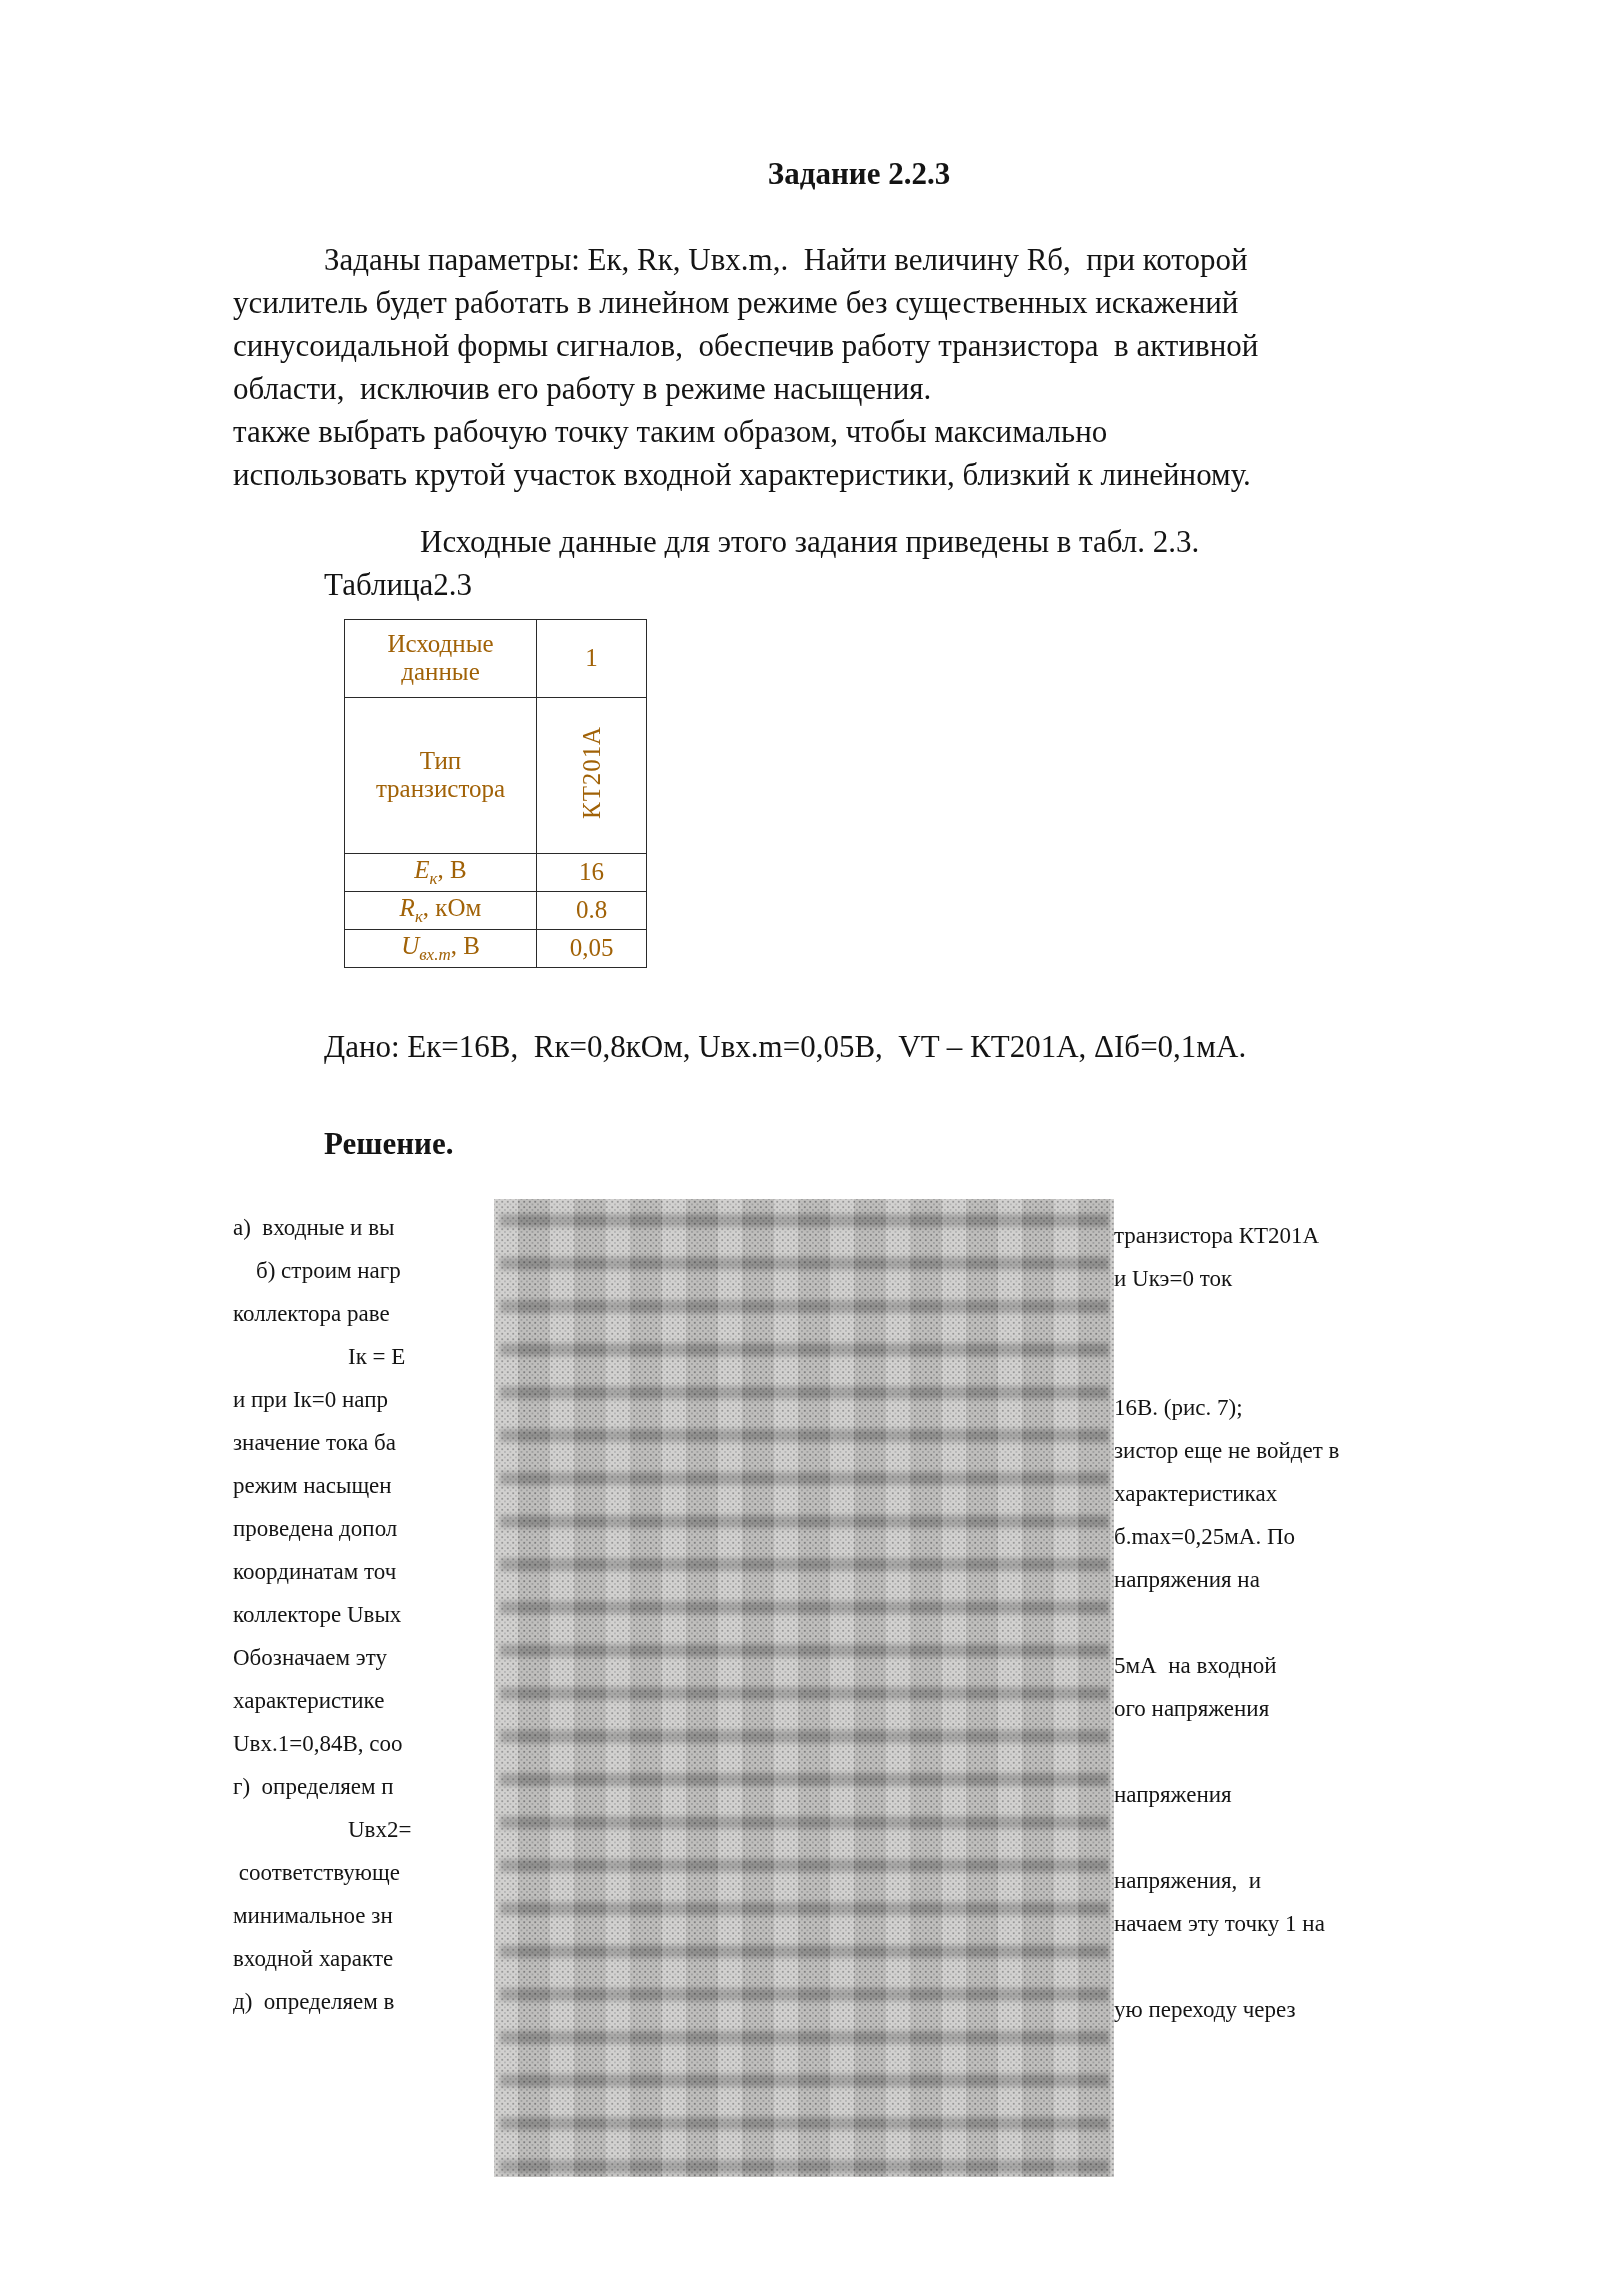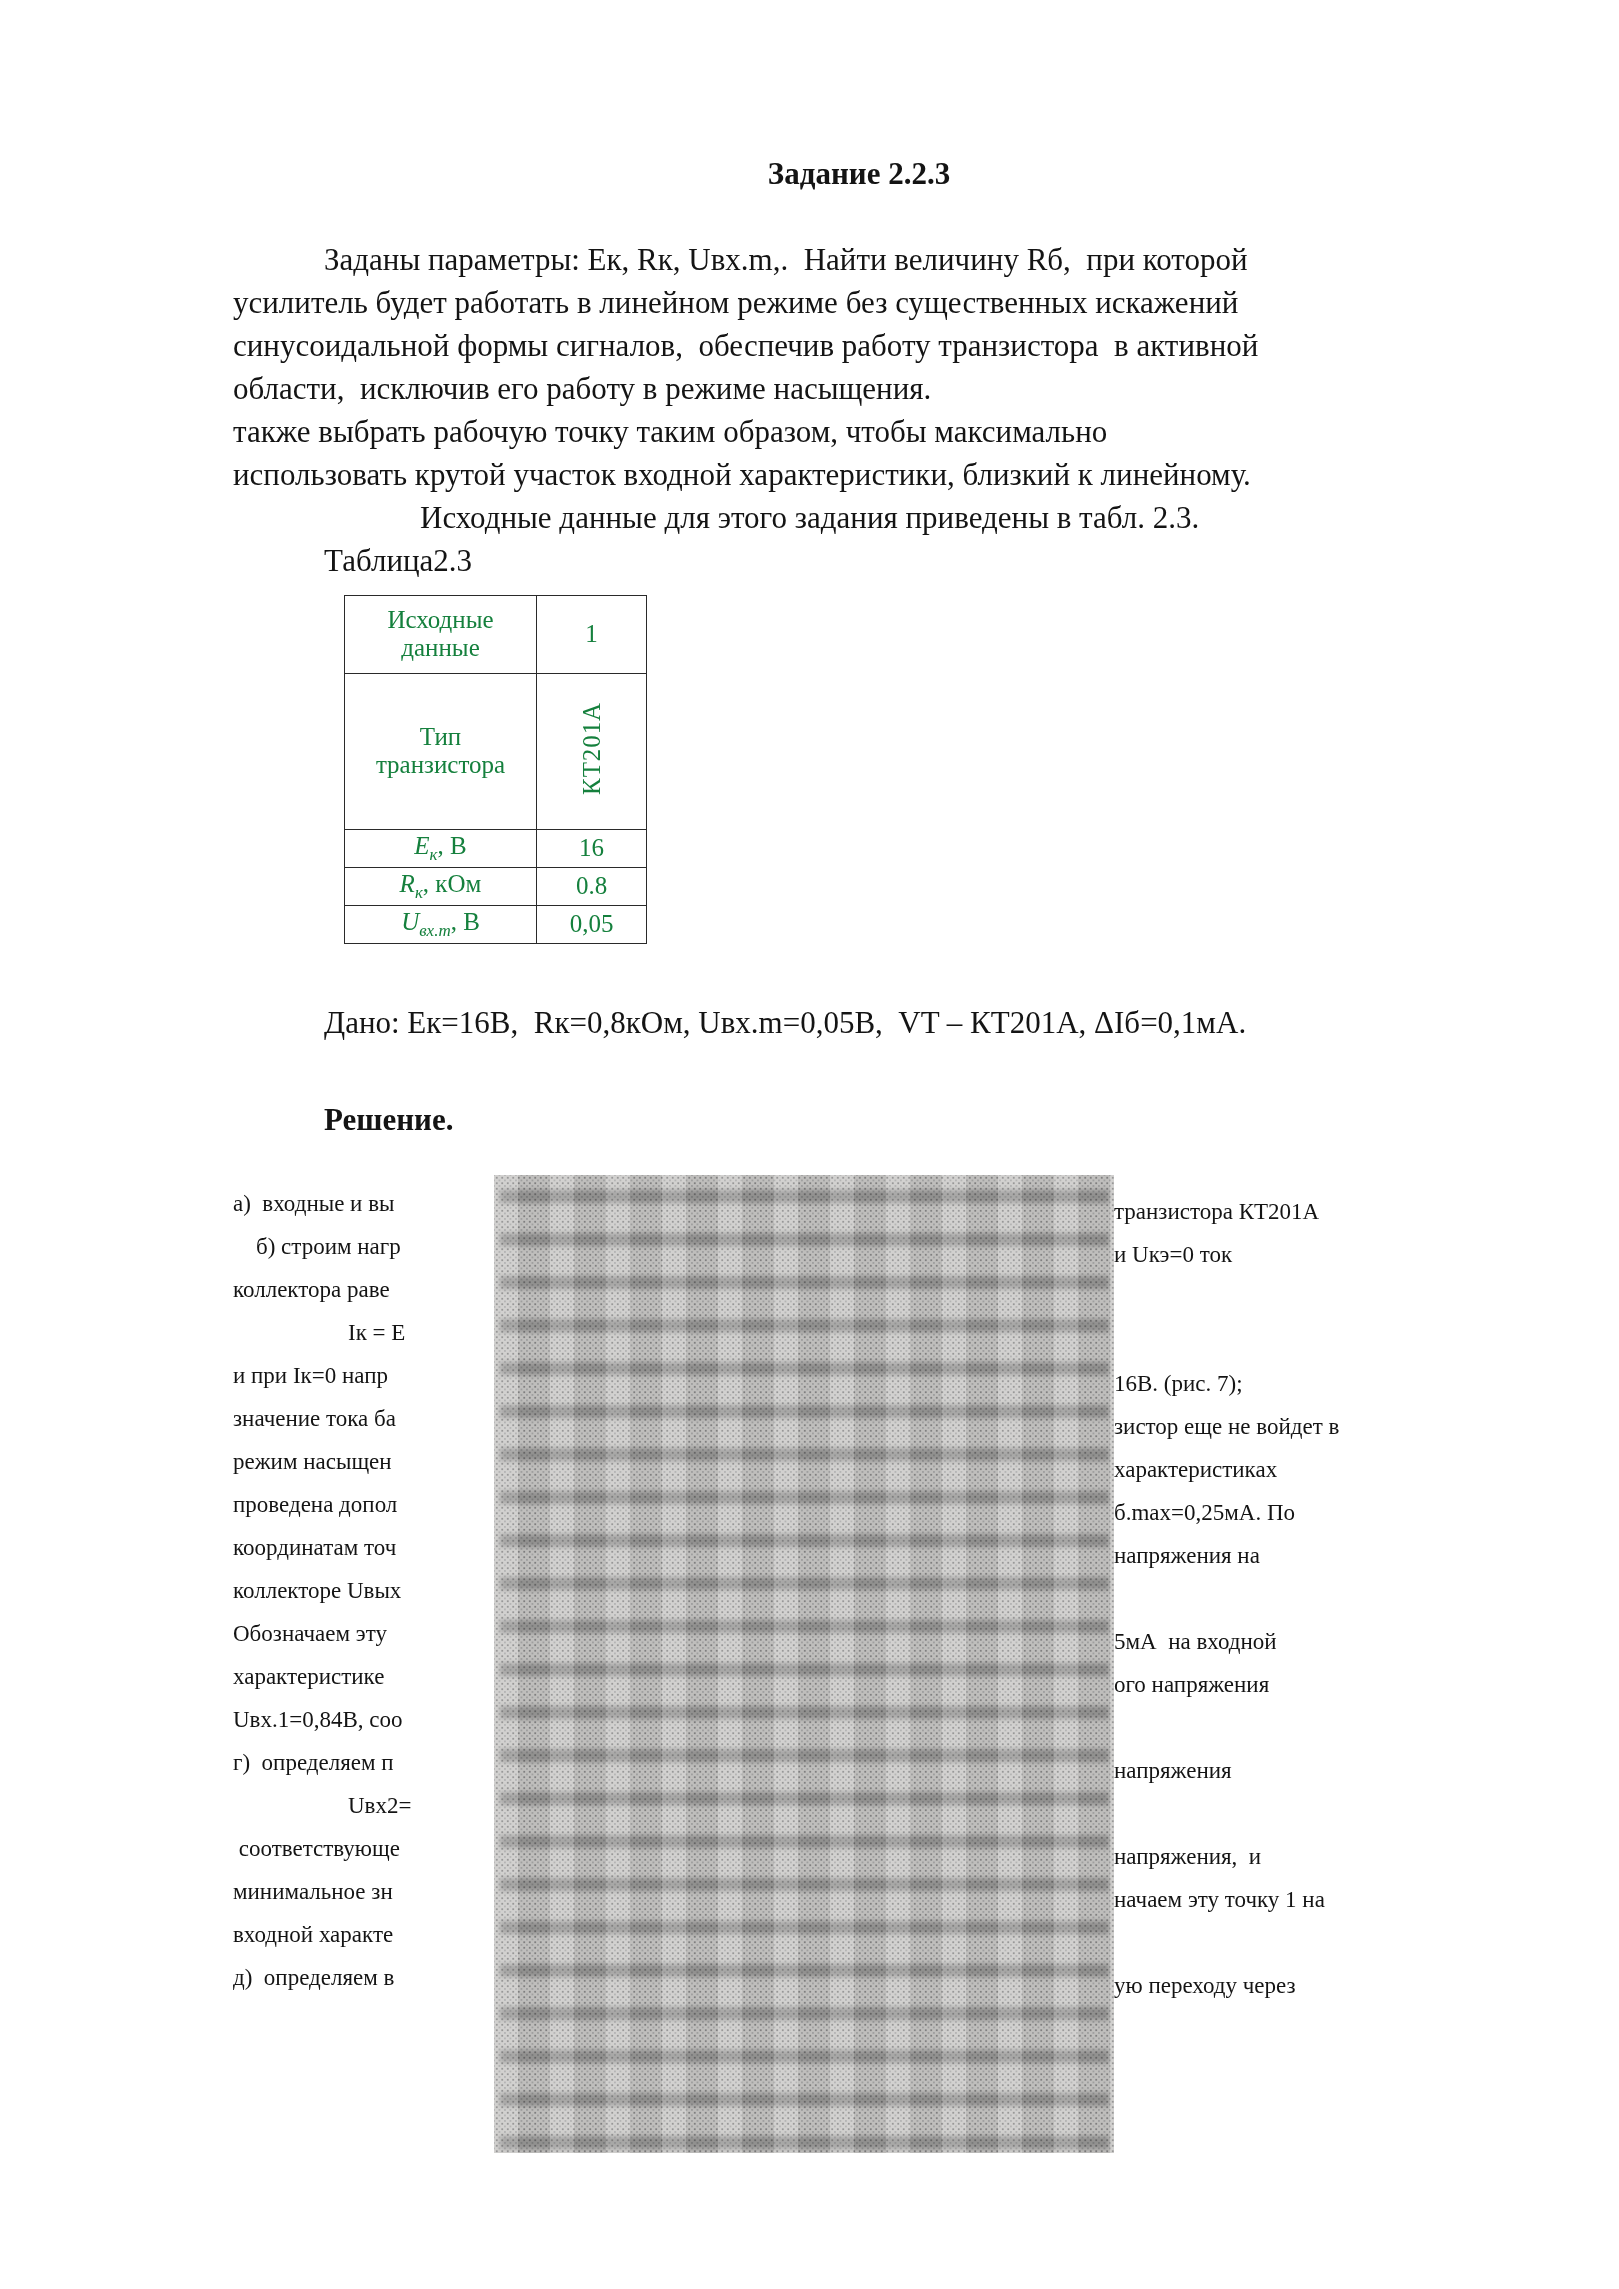--- a/index.html
+++ b/index.html
@@ -23,33 +23,33 @@
   .body-col { margin-left:233px; margin-right:132px; }
   .bline {
     height:43px; line-height:43px;
     font-size:31px;
     white-space:pre;
   }
   .para { margin:0; }
   #para1 { margin-top:44px; }
   #para1 .first { padding-left:91px; }
   #para2 .first { padding-left:101px; }
-  #para3 .first { padding-left:187px; }
+  #para3 .first { padding-left:187px;margin-top:24px; }
   #table-caption .first { padding-left:91px; }
   #dano { margin-top:57px; }
   #dano .first { padding-left:91px; }
   #solution-heading { margin-top:54px; font-weight:bold; }
   #solution-heading .first { padding-left:91px; }
 
   
   .dtable {
     border-collapse:collapse;
     margin:12.8px 0 0 111px; 
     font-size:25px;
-    color:#15803d;
+    color:#a16207;
   }
   .dtable td {
     border:1.8px solid #2a2a2a;
     text-align:center;
     vertical-align:middle;
     padding:0 5.5px;
   }
   .td-label { width:180px; }
   .td-val   { width:98px; }
   .row-head td { height:77px; }

